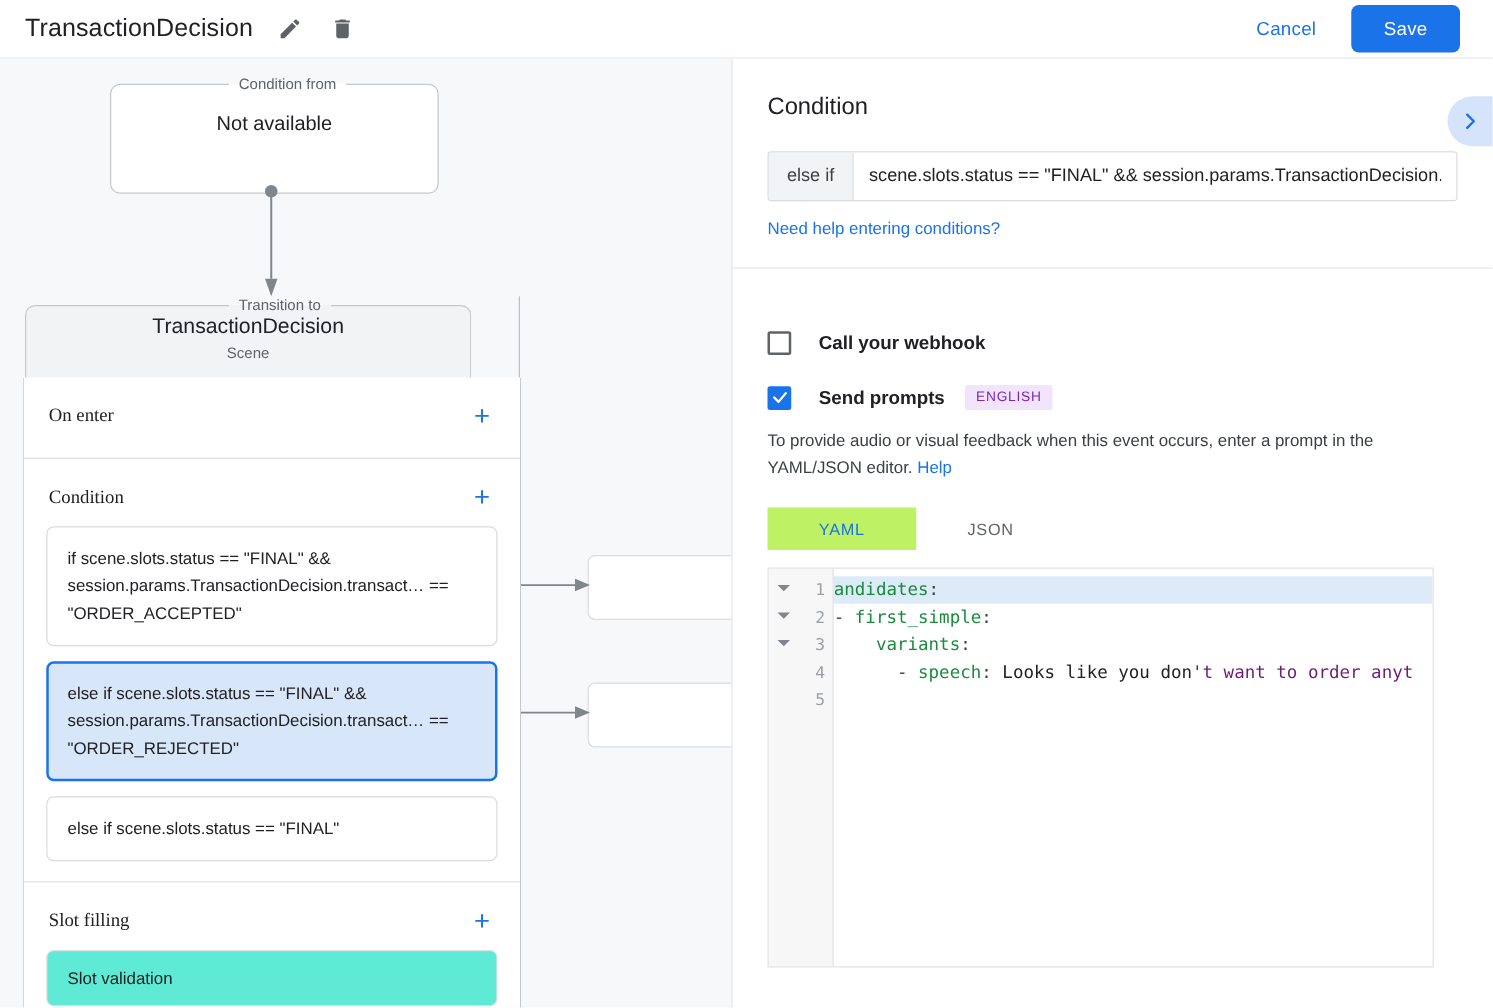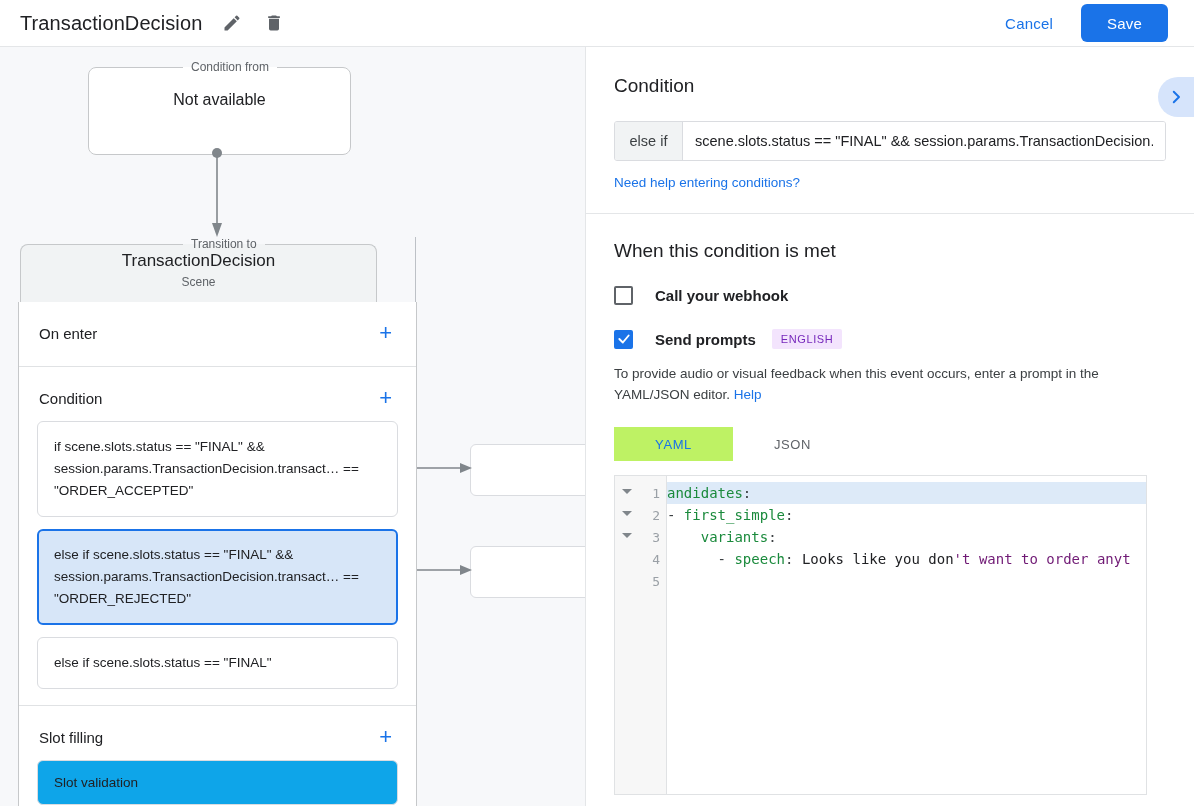--- a/index.html
+++ b/index.html
@@ -92,41 +92,41 @@
     border-right: 1px solid #c6c8ca;
     border-bottom: 1px solid #c6c8ca;
     border-radius: 0 0 2px 2px;
   }
   .sec { padding: 0; }
   .sec + .sec { border-top: 1px solid #e0e2e4; }
   .sec-head {
     display: flex; align-items: center; justify-content: space-between;
     padding: 18px 20px 10px 20px;
   }
-  .sec-title { font-size: 15px; color: #202124; }
+  .sec-title { font-size: 15px; color: #202124; font-family: Liberation Serif, serif; }
   .plus {
     color: #1a73e8; font-size: 22px; line-height: 1; cursor: pointer;
     padding: 2px 4px; font-weight: 400;
   }
   .sec-items { padding: 0 18px 16px 18px; }
   .cond-card {
     border: 1px solid #dadce0; border-radius: 6px;
     background: #ffffff;
     padding: 14px 16px;
     font-size: 13.5px; color: #202124; line-height: 22px;
     margin-bottom: 12px;
     cursor: pointer;
     word-break: break-word;
   }
   .cond-card:last-child { margin-bottom: 0; }
   .cond-card.selected {
     background: #d7e6f8; border: 2px solid #1a73e8; padding: 13px 15px;
   }
   .slot-card {
-    border: 1px solid #dadce0; border-radius: 6px; background:#0ea5e9;
+    border: 1px solid #dadce0; border-radius: 6px; background:#5eead4;
     padding: 14px 16px; font-size: 13.5px; color:#202124;
     margin-bottom: 24px; cursor: pointer;
   }
 
   
   .target-box {
     position: absolute; width: 190px; height: 52px;
     border: 1px solid #dadce0; border-radius: 6px; background: #ffffff;
   }
   .link {
@@ -345,21 +345,20 @@
       <div id="cond-prefix">else if</div>
       <input id="cond-value" type="text" value="scene.slots.status == &quot;FINAL&quot; &amp;&amp; session.params.TransactionDecision." style="">
     </div>
 
     <a id="cond-help">Need help entering conditions?</a>
   </div>
 
   <div id="div1"></div>
 
   <div id="met-section">
-    <div id="met-title">When this condition is met</div>
 
     <div class="cbrow">
       <div class="cbox"></div>
       <span class="cb-label">Call your webhook</span>
     </div>
 
     <div class="cbrow">
       <div class="cbox checked">
         <svg width="14" height="14" viewBox="0 0 24 24" fill="none" stroke="#ffffff" stroke-width="3.2" stroke-linecap="round" stroke-linejoin="round">
           <polyline points="4,12 10,18 20,6"></polyline>

